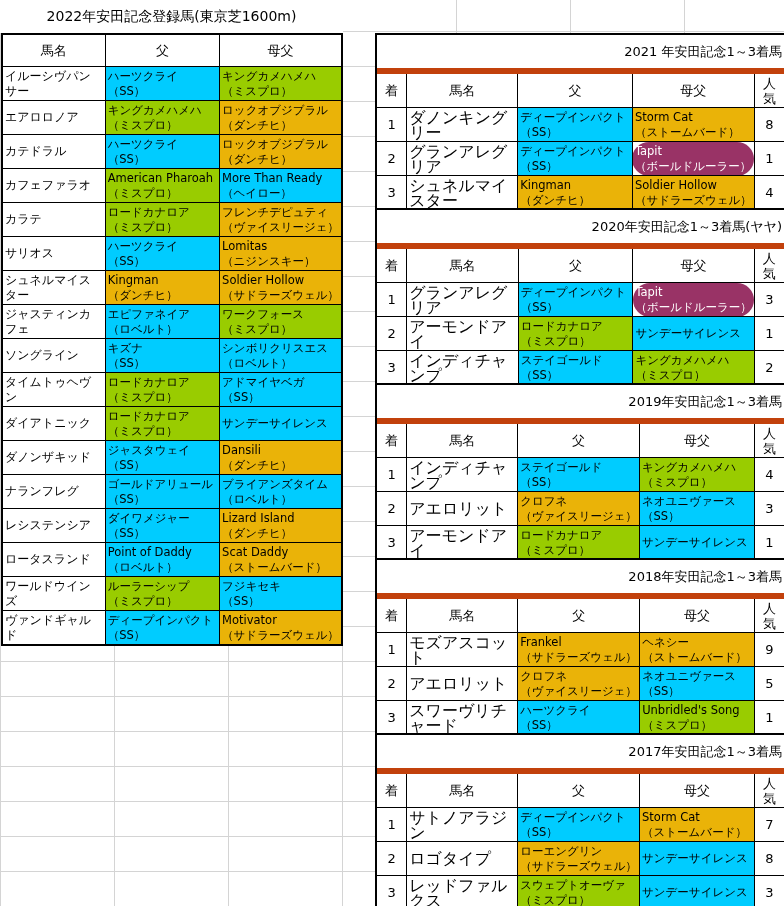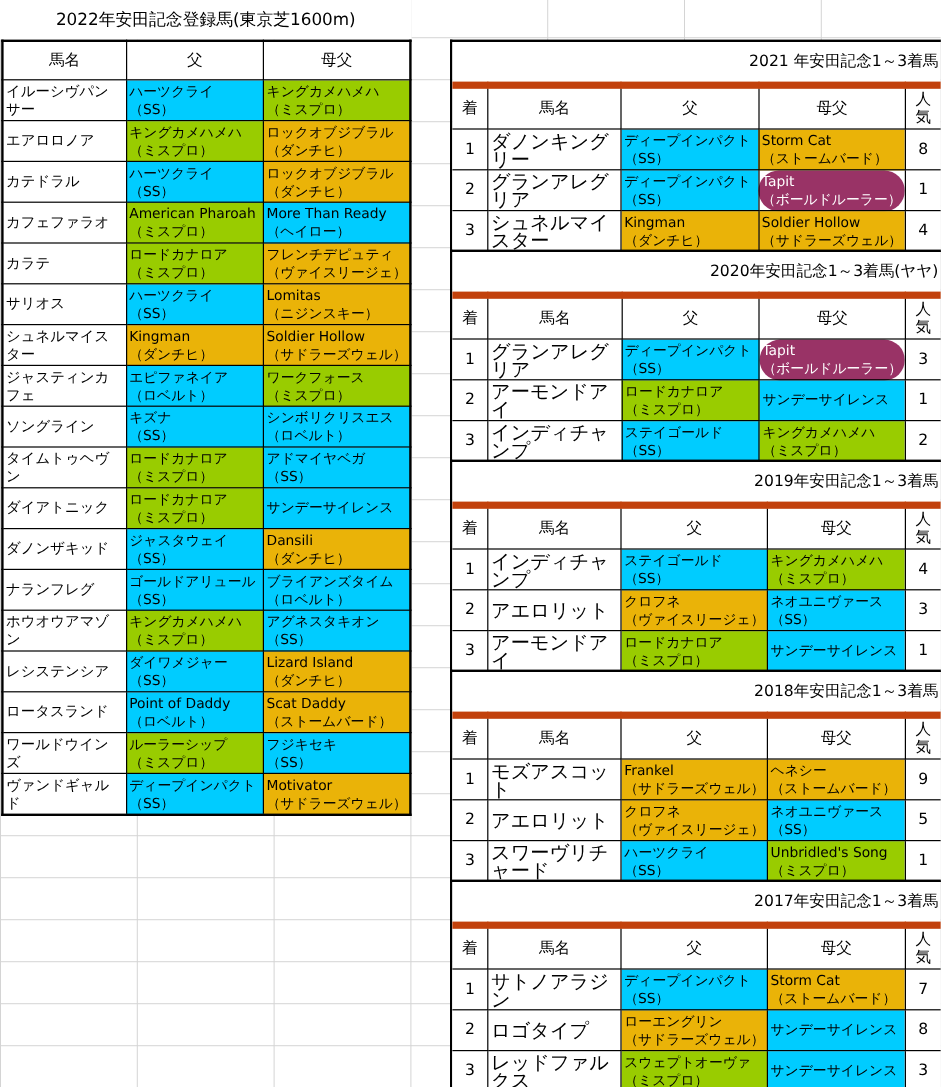--- a/index.html
+++ b/index.html
@@ -190,31 +190,20 @@
         <td class="sire c-ss">
           <span class="l1">ゴールドアリュール</span>
           <span class="l2">（SS）</span>
         </td>
         <td class="dam c-ss">
           <span class="l1">ブライアンズタイム</span>
           <span class="l2">（ロベルト）</span>
         </td>
       </tr>
       <tr>
-        <td class="name c-wh"><span>ホウオウアマゾン</span></td>
-        <td class="sire c-mp">
-          <span class="l1">キングカメハメハ</span>
-          <span class="l2">（ミスプロ）</span>
-        </td>
-        <td class="dam c-ss">
-          <span class="l1">アグネスタキオン</span>
-          <span class="l2">（SS）</span>
-        </td>
-      </tr>
-      <tr>
         <td class="name c-wh"><span>レシステンシア</span></td>
         <td class="sire c-ss">
           <span class="l1">ダイワメジャー</span>
           <span class="l2">（SS）</span>
         </td>
         <td class="dam c-or">
           <span class="l1">Lizard Island</span>
           <span class="l2">（ダンチヒ）</span>
         </td>
       </tr>

